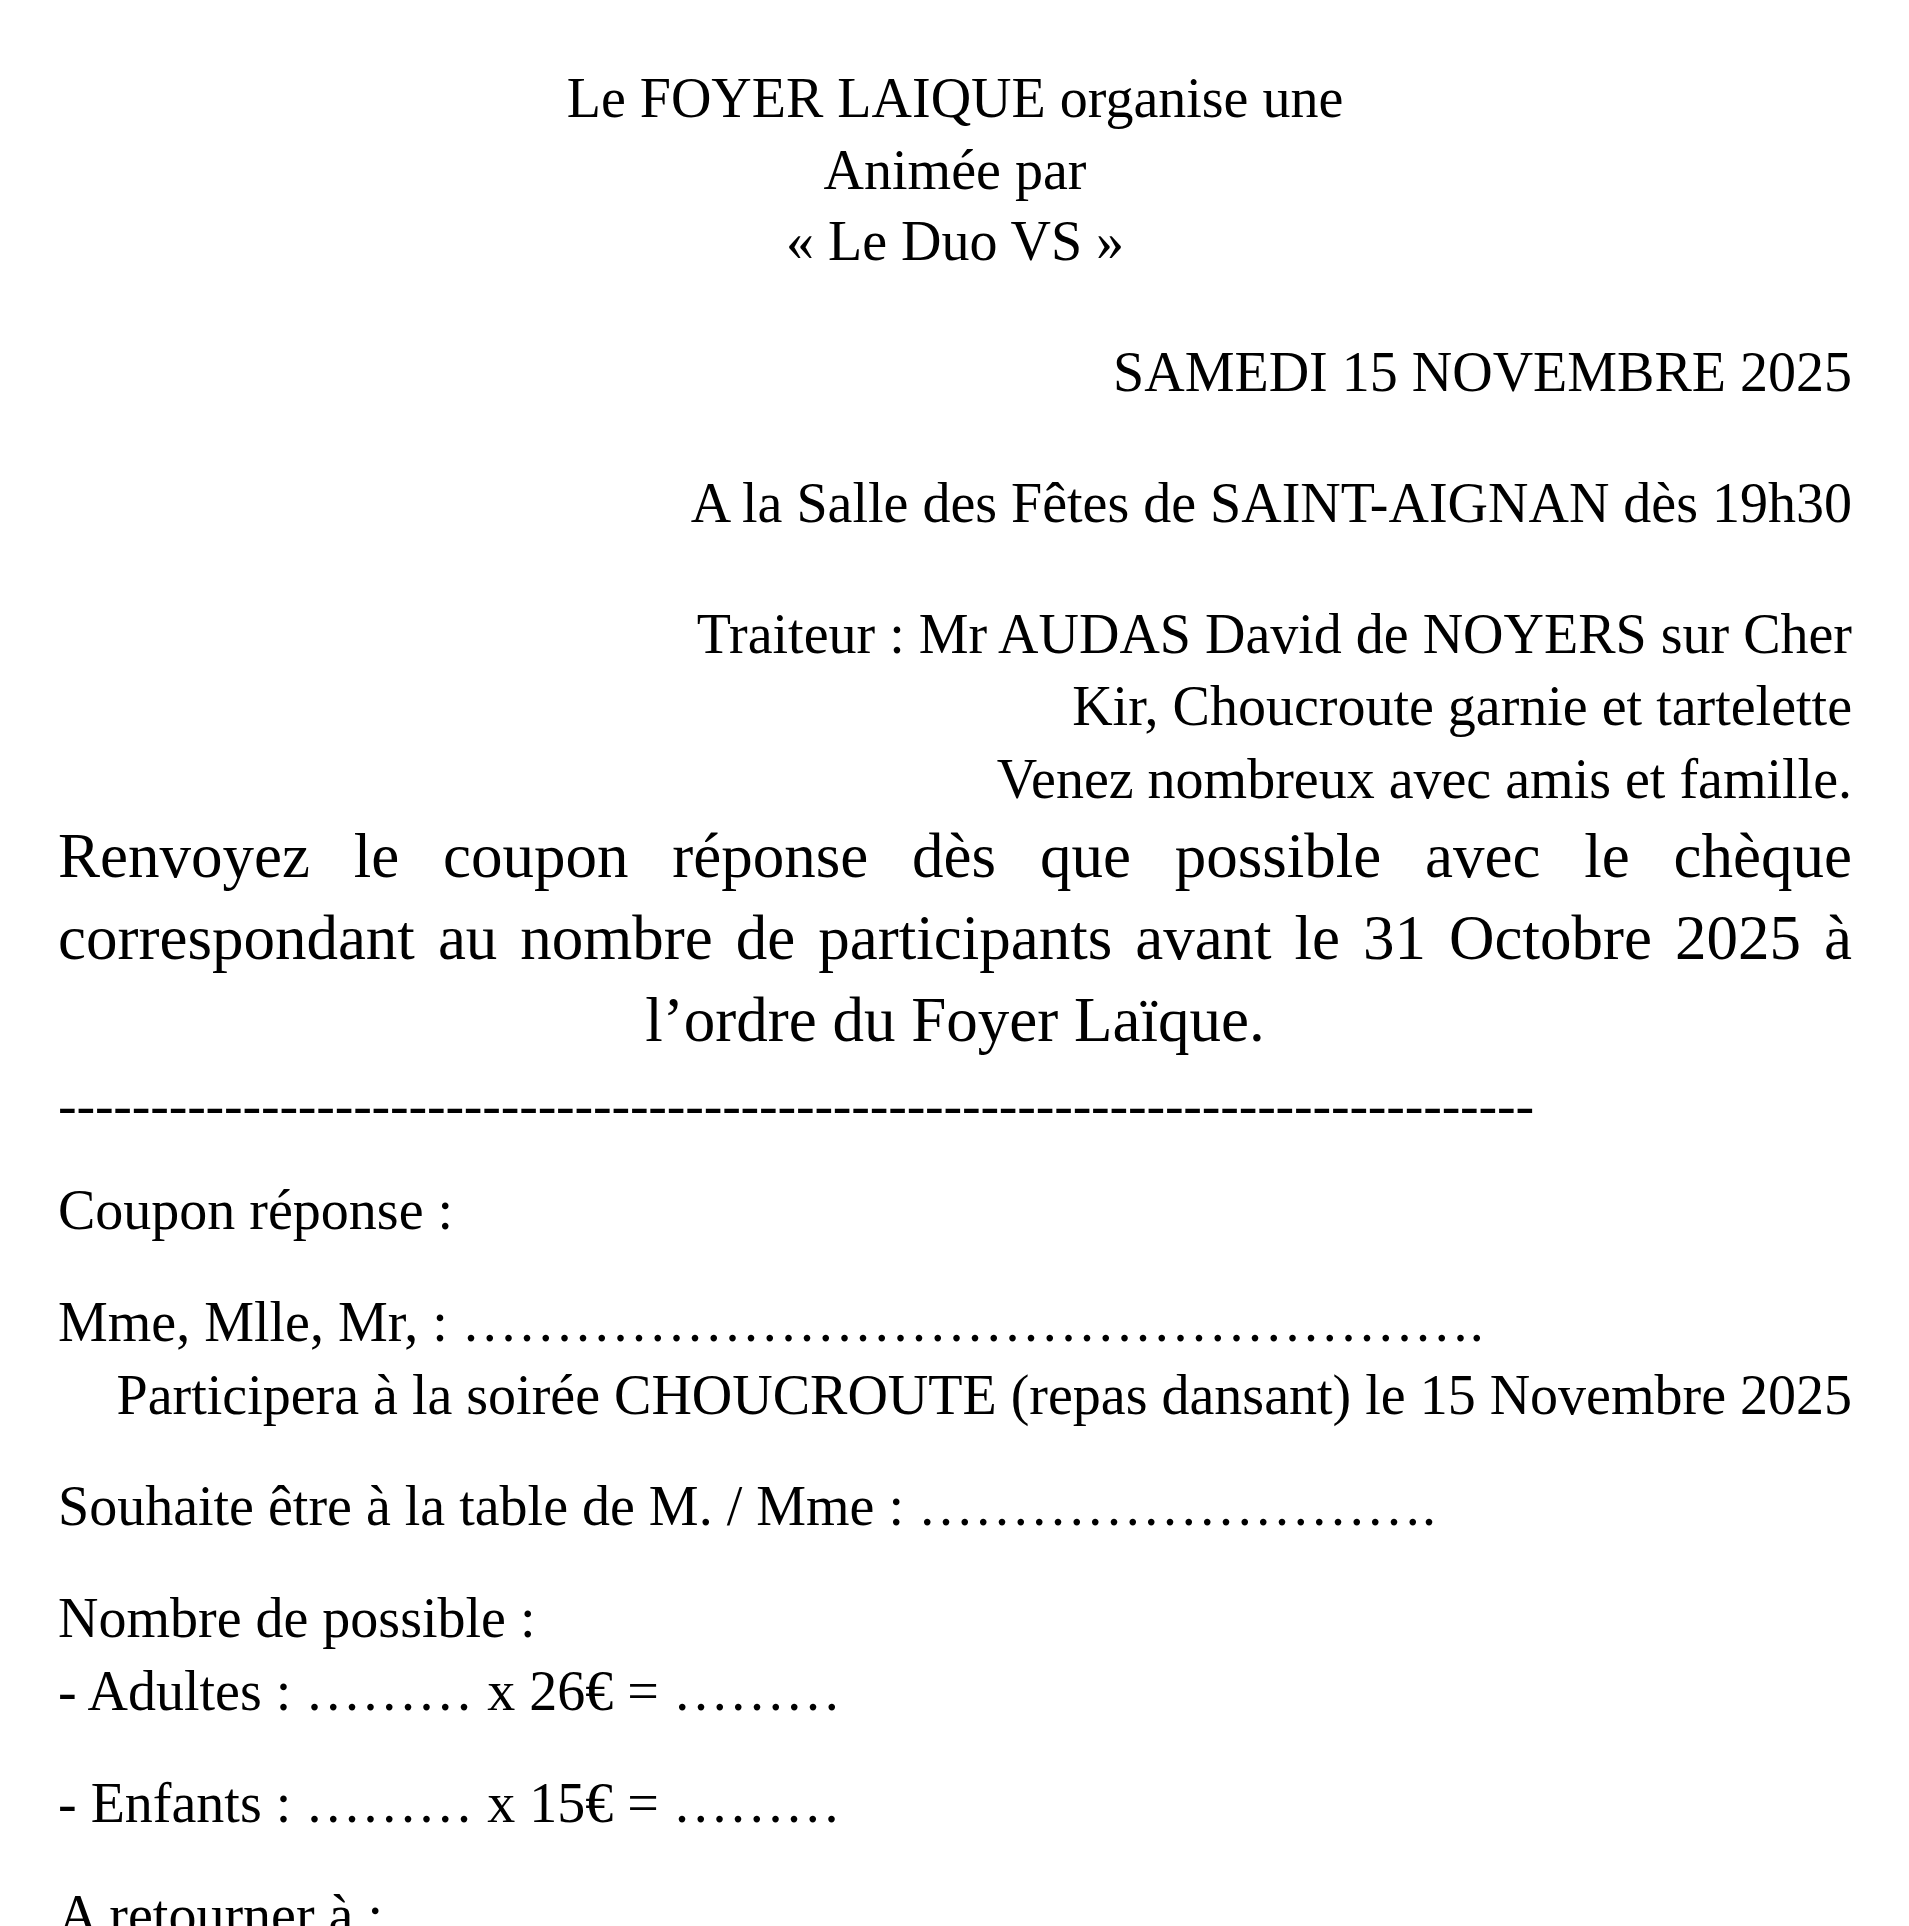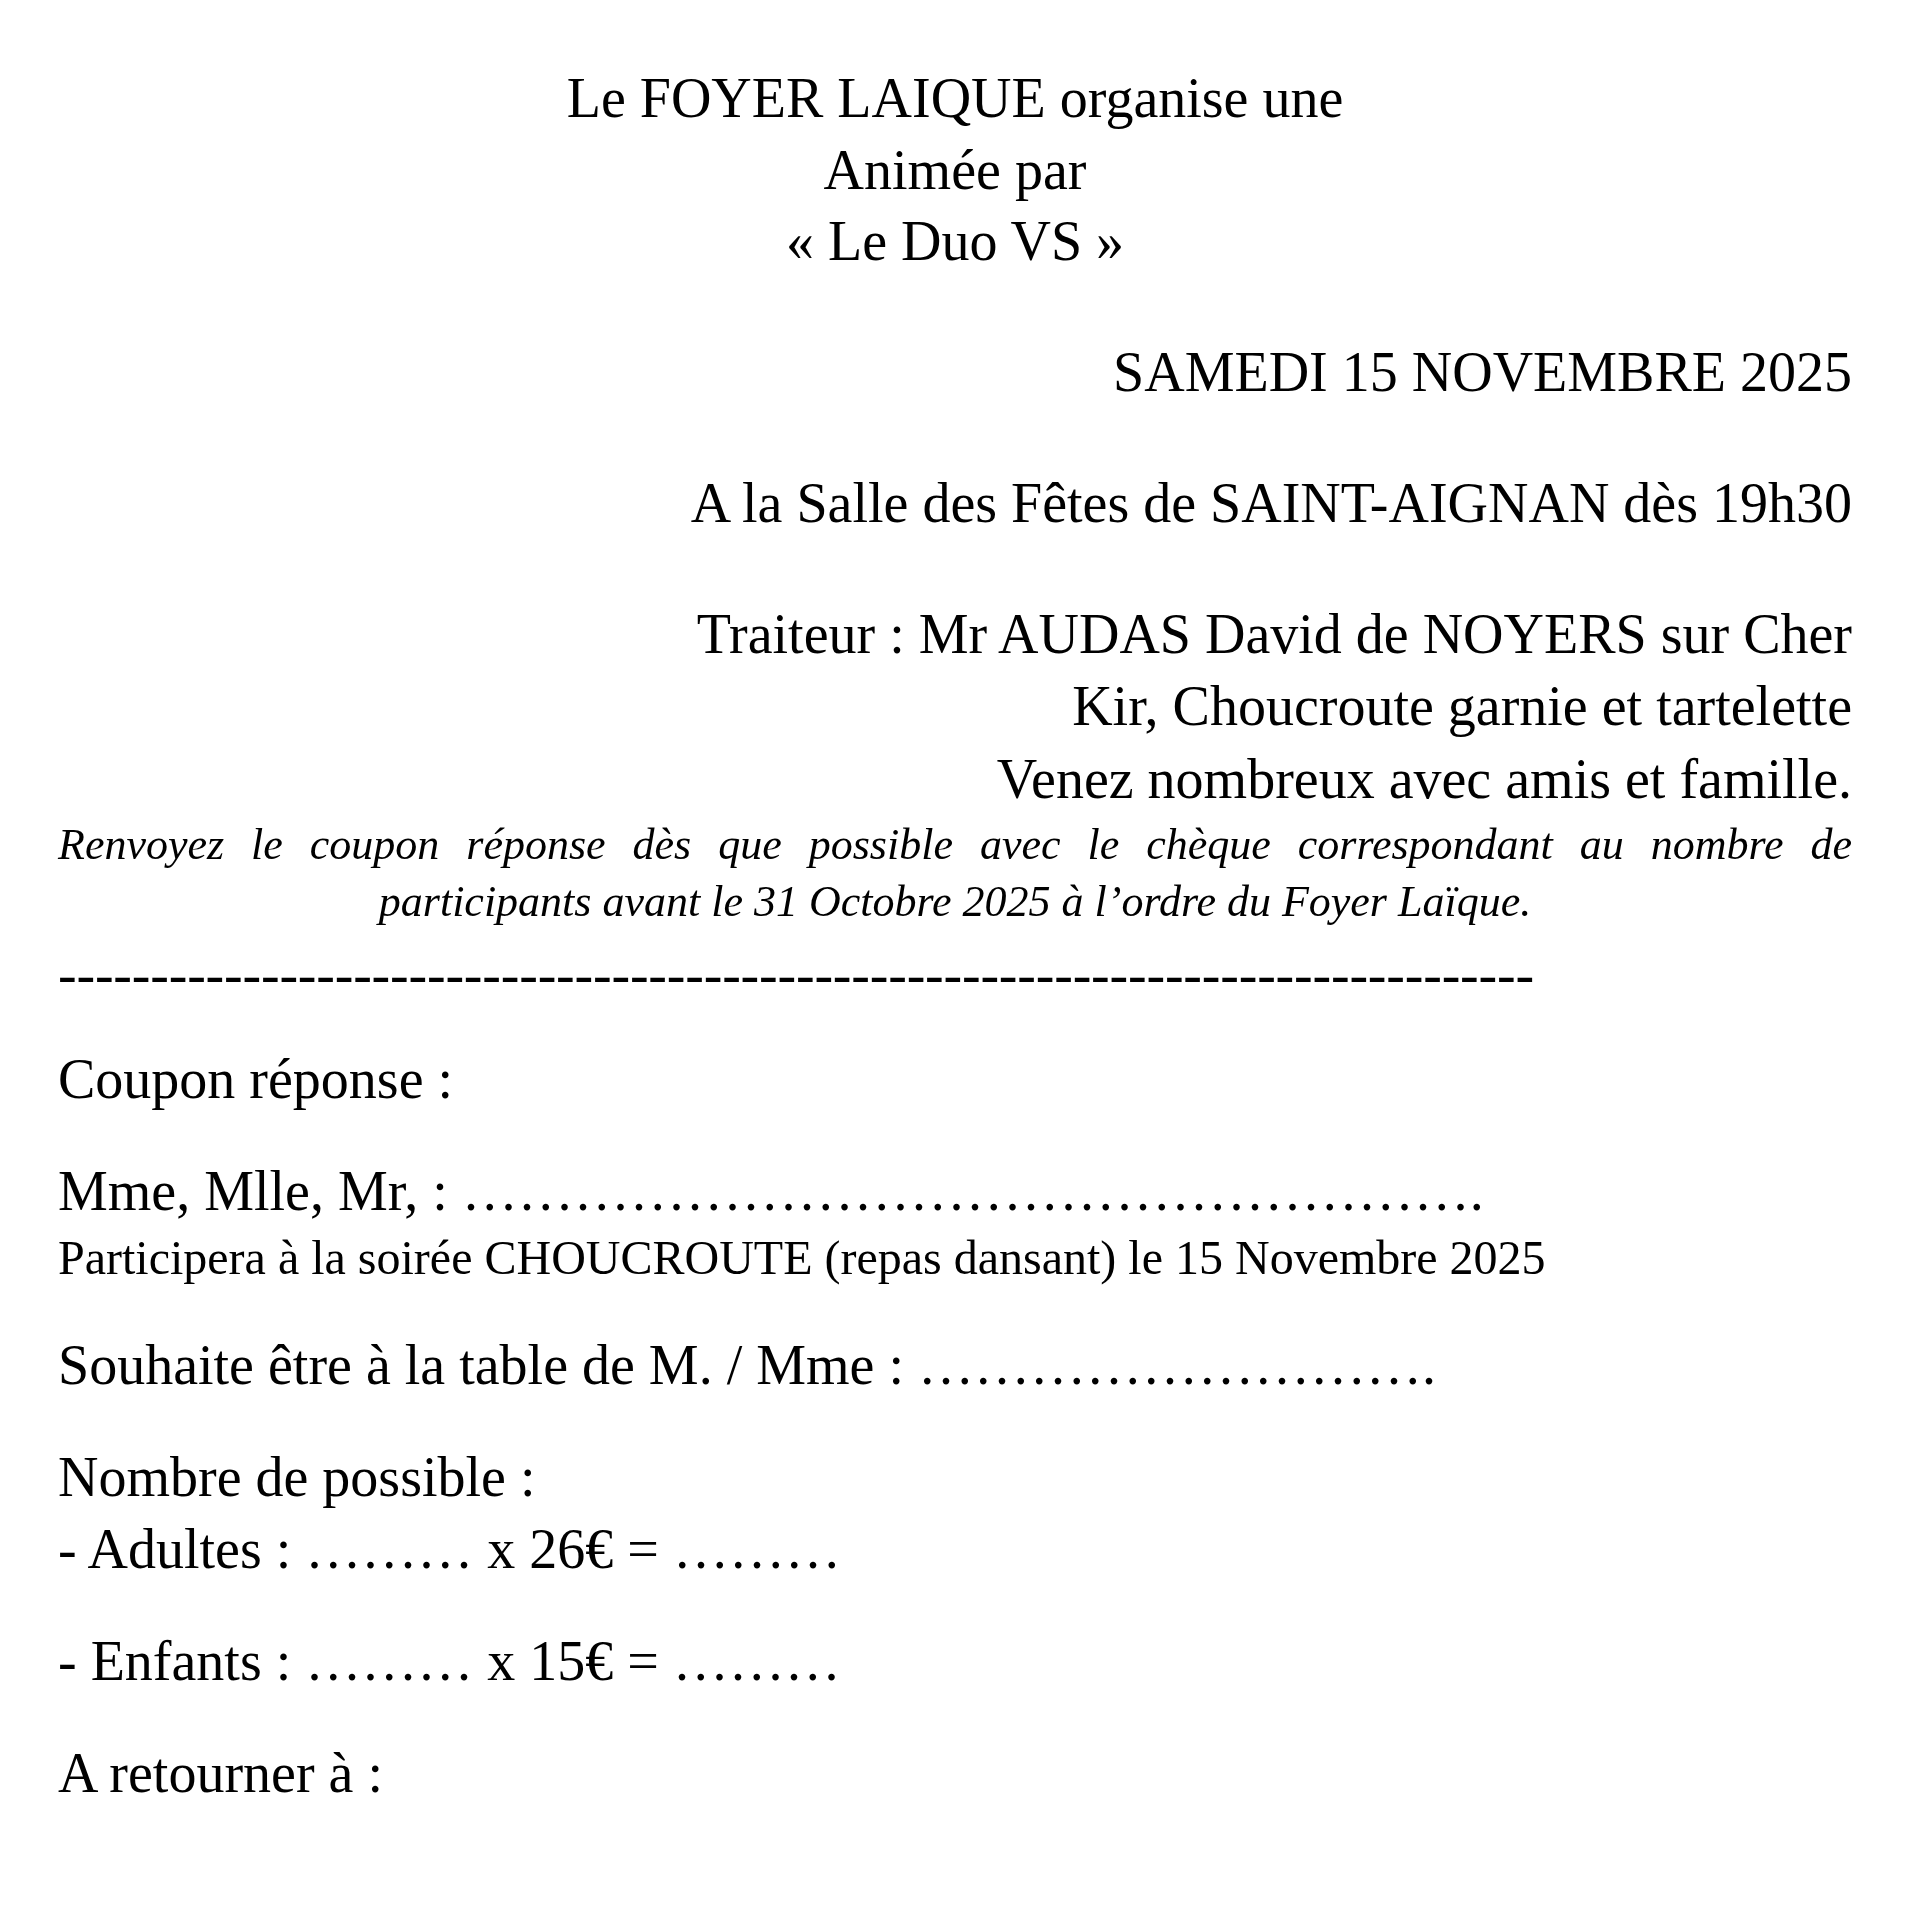--- a/index.html
+++ b/index.html
@@ -28,41 +28,40 @@
   .spacer-sm { height: 39px; }
   .spacer-md { height: 58px; }
   .centered {
     text-align: right;
     font-size: 56px;
     line-height: 1.30;
   }
   .justified {
     text-align: justify;
     text-align-last: center;
-    font-size: 44px;
+    font-size: 63px;
     line-height: 1.30;
-    font-style: italic;
   }
   .rule {
     font-size: 56px;
     line-height: 1.0;
     letter-spacing: -0.2px;
     white-space: nowrap;
     overflow: hidden;
     margin-top: 15.4px;
     height: 58px;
   }
   .left {
     text-align: left;
     font-size: 56px;
     line-height: 1.30;
   }
   .left-block {
-    text-align: left;
-    font-size: 48px;
+    text-align: right;
+    font-size: 56px;
     line-height: 1.30;
   }
 </style>
 </head>
 <body>
 
 <div class="page">
 
   <div class="header-block">
     <div>Le FOYER LAIQUE organise une</div>

